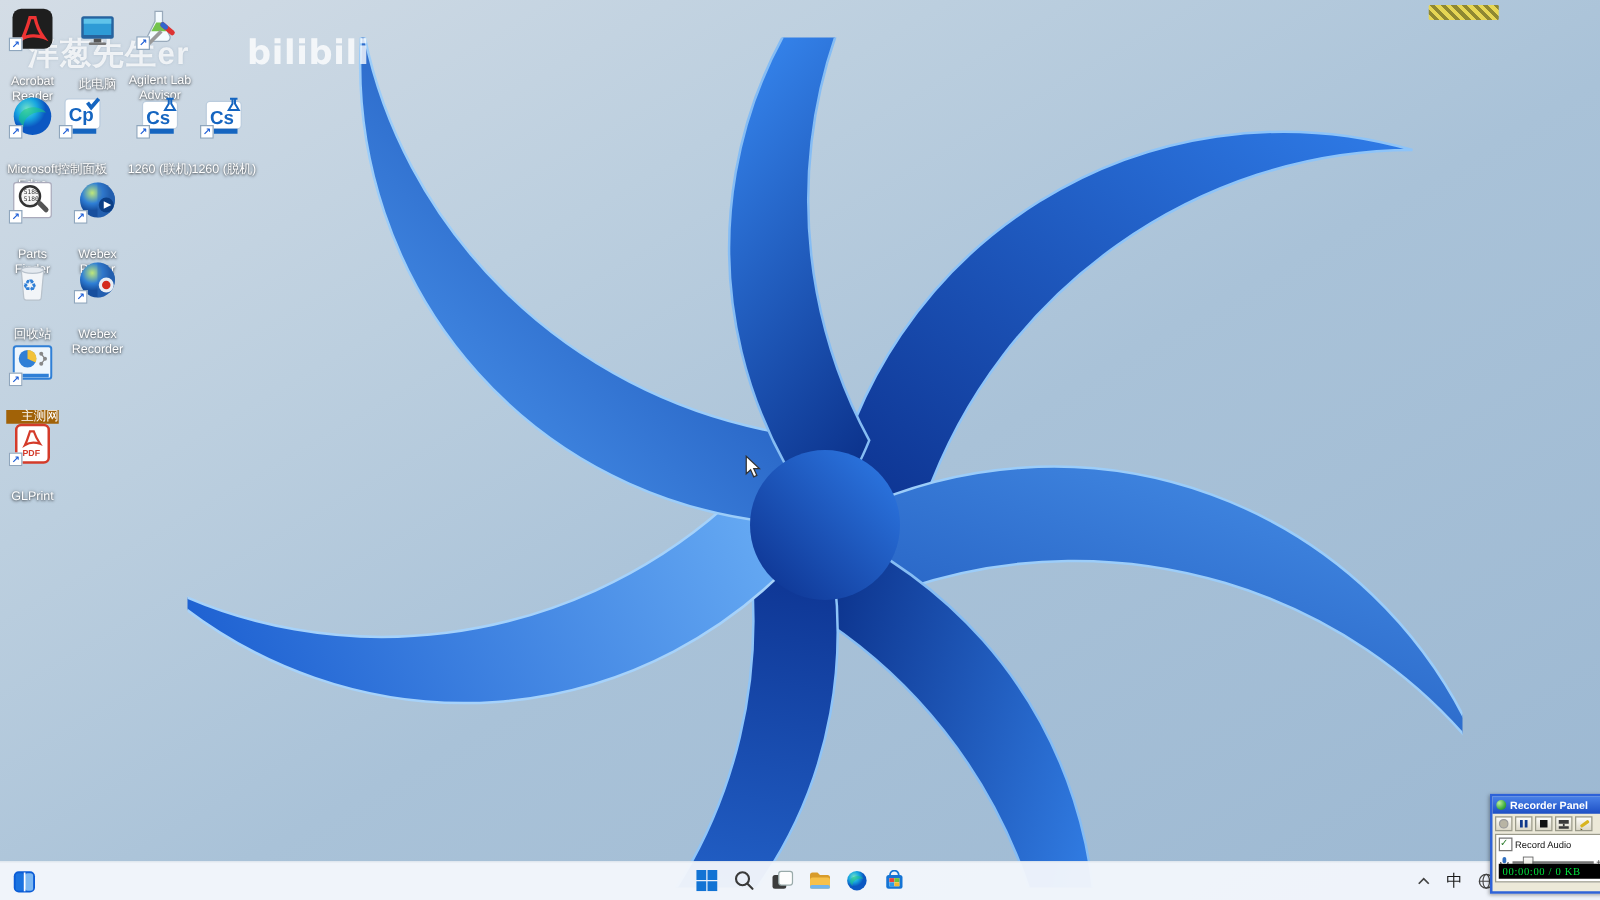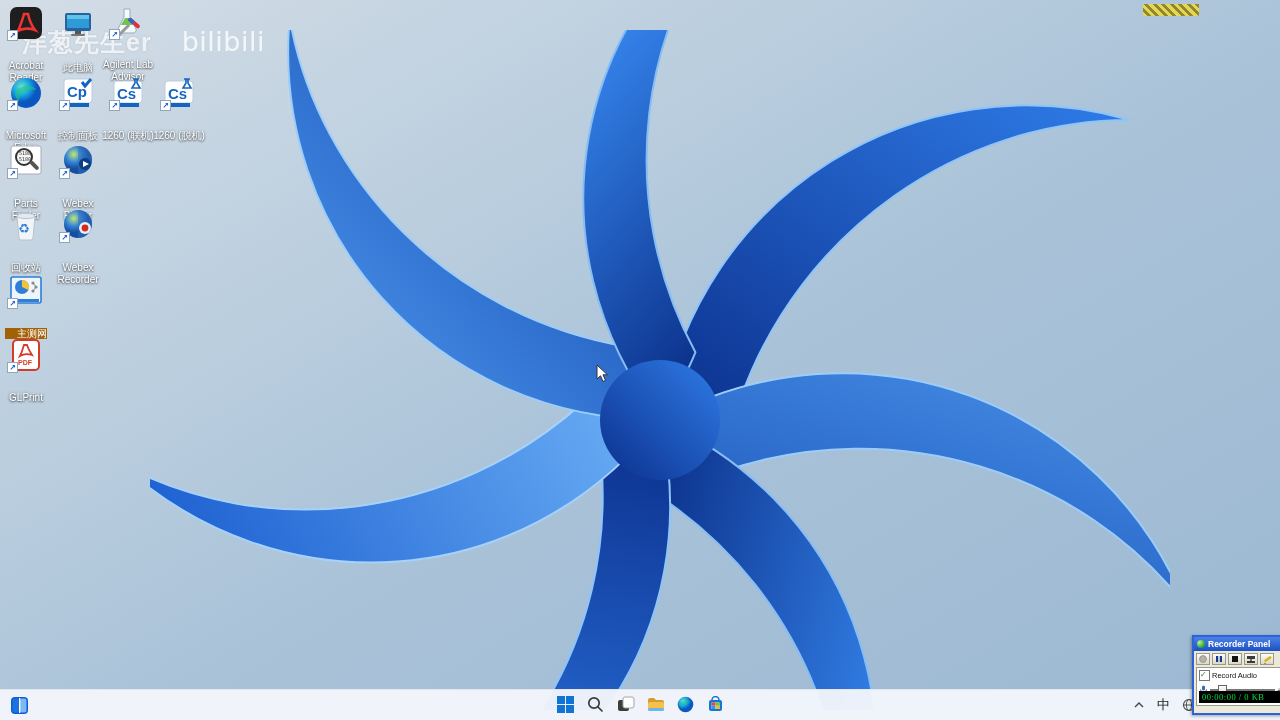--- a/index.html
+++ b/index.html
@@ -6,21 +6,21 @@
   body{width:1280px;height:720px;overflow:hidden;position:relative;
        font-family:"Liberation Sans","DejaVu Sans",sans-serif;
        background:linear-gradient(150deg,#d4dde6 0%,#bccfdf 30%,#a9c2d8 55%,#9cb8d2 100%);}
   .desktop{position:absolute;inset:0;}
   
   .bloom{position:absolute;left:150px;top:30px;width:1020px;height:680px;pointer-events:none;}
   
   .watermark{position:absolute;left:22px;top:26px;display:flex;align-items:baseline;gap:30px;
              color:rgba(255,255,255,.78);pointer-events:none;}
   .wm-cn{font-size:25px;font-weight:700;letter-spacing:1px;text-shadow:0 0 2px rgba(120,140,160,.35);}
-  .wm-bili{font-size:27px;font-weight:400;letter-spacing:.5px;font-family:"DejaVu Sans",sans-serif;}
+  .wm-bili{font-size:27px;font-weight:700;letter-spacing:.5px;font-family:"DejaVu Sans",sans-serif;margin-left:16px;}
   
   .tape{position:absolute;left:1143px;top:4px;width:56px;height:12px;border-radius:1px;
         background:repeating-linear-gradient(45deg,#e6d654 0 3px,#8f8832 3px 6px);}
   
   .cell{position:absolute;width:52px;text-align:center;}
   .dicon{width:34px;height:34px;margin:0 auto;position:relative;}
   .dicon svg{display:block;}
   .dlabel{margin-top:20px;font-size:10px;line-height:1.2;color:#fff;
           text-shadow:0 1px 2px rgba(0,0,0,.65),0 0 3px rgba(0,0,0,.35);word-break:break-word;}
   .dlabel .sel{background:#a16207;padding:0 12px;text-shadow:none;}
@@ -171,21 +171,21 @@
             </radialGradient>
           </defs>
         <circle cx="17" cy="17" r="15" fill="url(#eg)"></circle>
         <path d="M6 20 a12 9 0 0 1 22 -6 a14 11 0 0 0 -18 12 Z" fill="#1ec87e" opacity=".55"></path>
         </svg>
       <span class="shortcut">↗</span>
     </div>
     <div class="dlabel">Microsoft Edge</div>
   </div>
 
-  <div class="cell" style="left:52px;top:76px">
+  <div class="cell" style="left:40px;top:76px">
     <div class="dicon">
       <svg width="34" height="34">
           <rect x="3" y="3" width="28" height="24" rx="3" fill="#fff" stroke="#bcd"></rect>
         <text x="6" y="21" font-size="15" font-weight="bold" fill="#1565c0" font-family="Liberation Sans">Cp</text>
         <path d="M21 6 l3 4 6 -7" stroke="#1565c0" stroke-width="3" fill="none"></path>
         <rect x="6" y="27" width="22" height="4" fill="#1565c0"></rect>
         </svg>
       <span class="shortcut">↗</span>
     </div>
     <div class="dlabel">控制面板</div>

